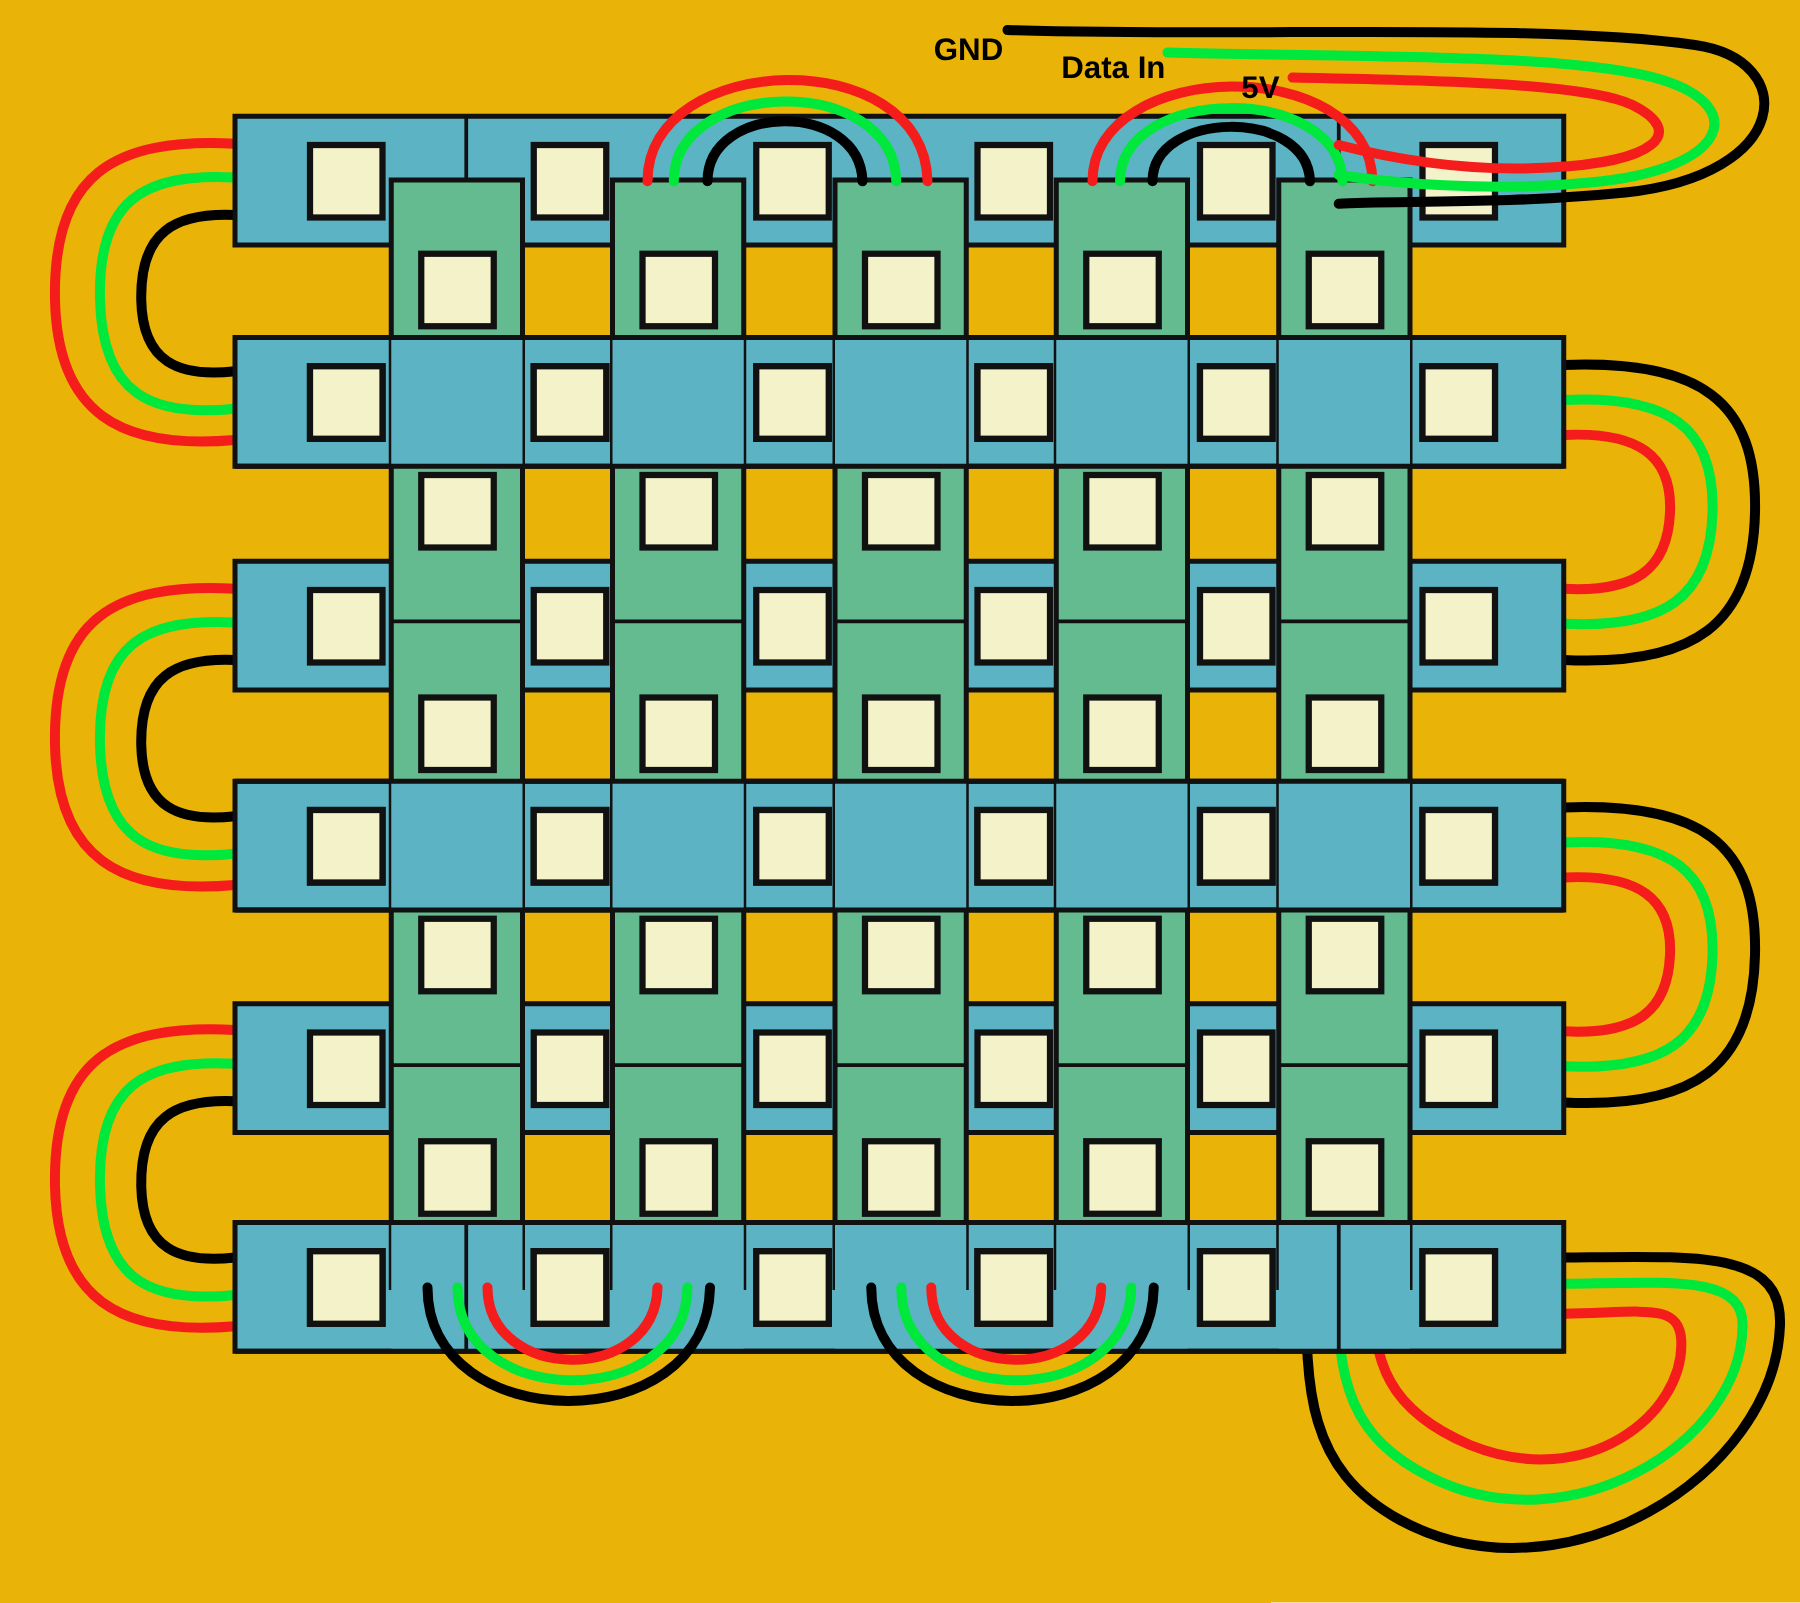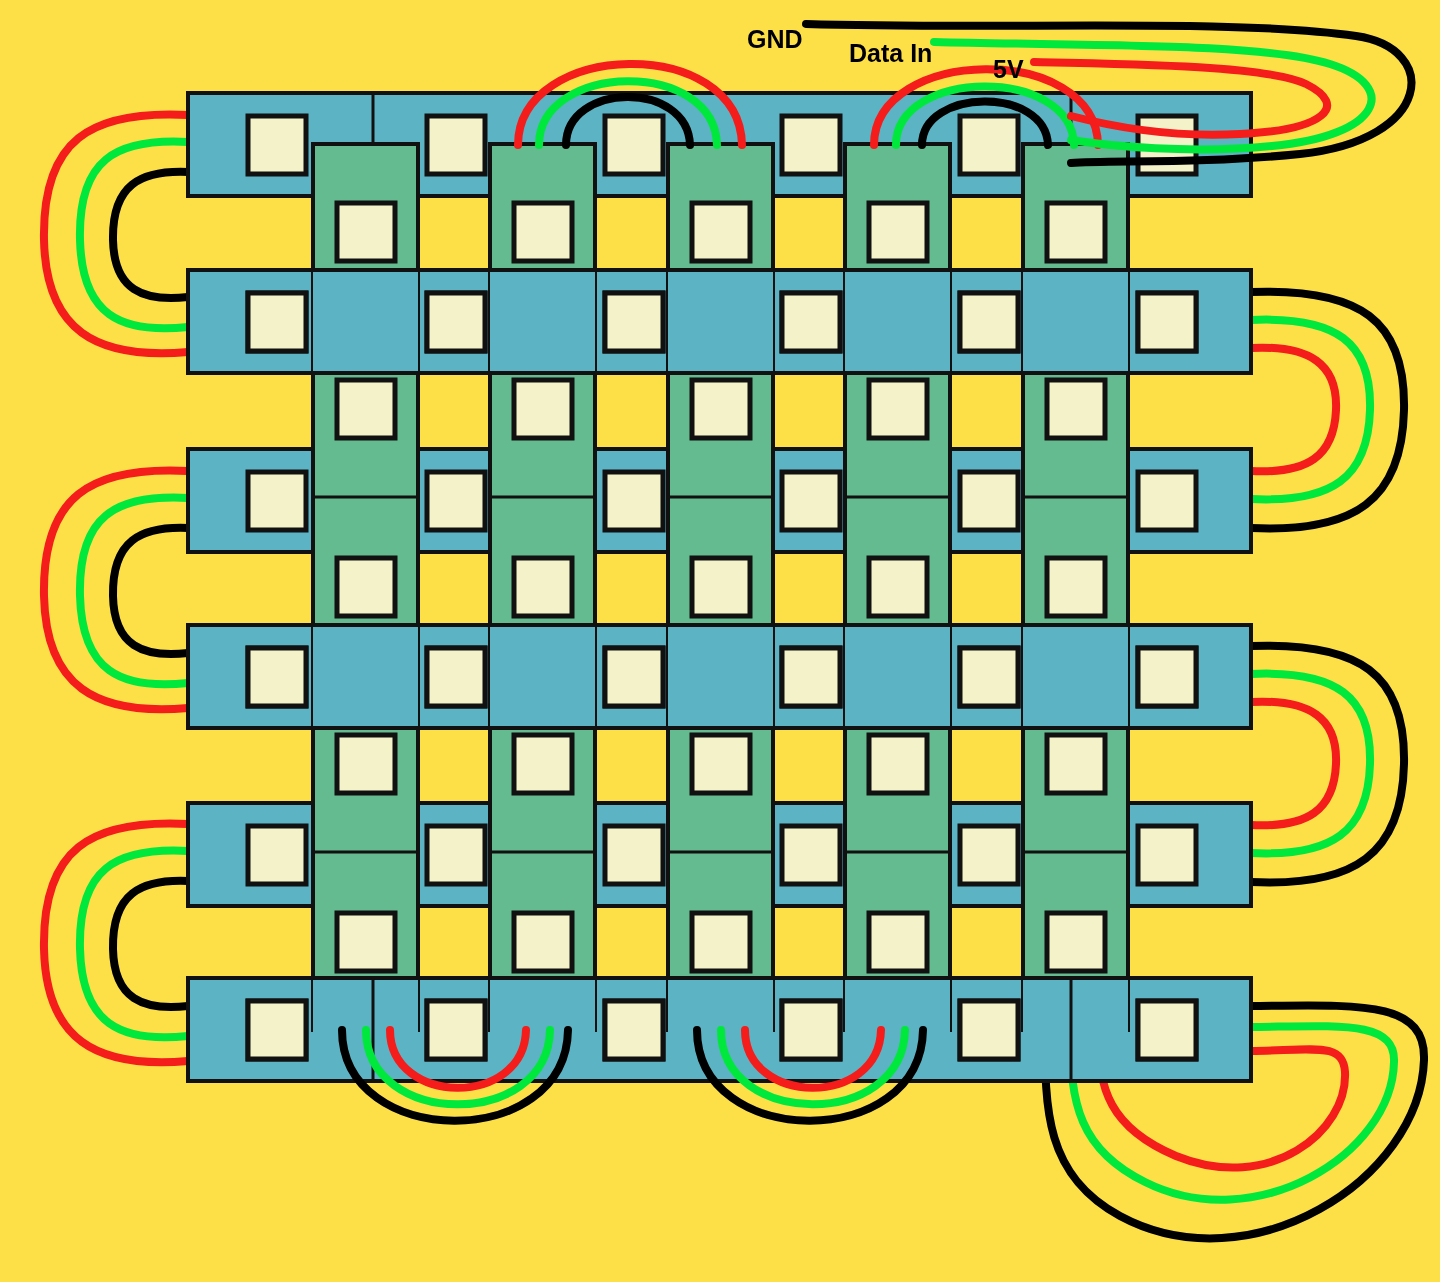--- a/index.html
+++ b/index.html
@@ -10,21 +10,21 @@
   body {
     width: 1440px;
     height: 1282px;
     font-family: "Liberation Sans", sans-serif;
     overflow: hidden;
   }
   #stage {
     position: relative;
     width: 1440px;
     height: 1282px;
-    background: #fde047;
+    background: #eab308;
   }
   #diagram {
     position: absolute;
     left: 0;
     top: 0;
     width: 1440px;
     height: 1282px;
   }
   .wire-label {
     font-family: "Liberation Sans", sans-serif;

